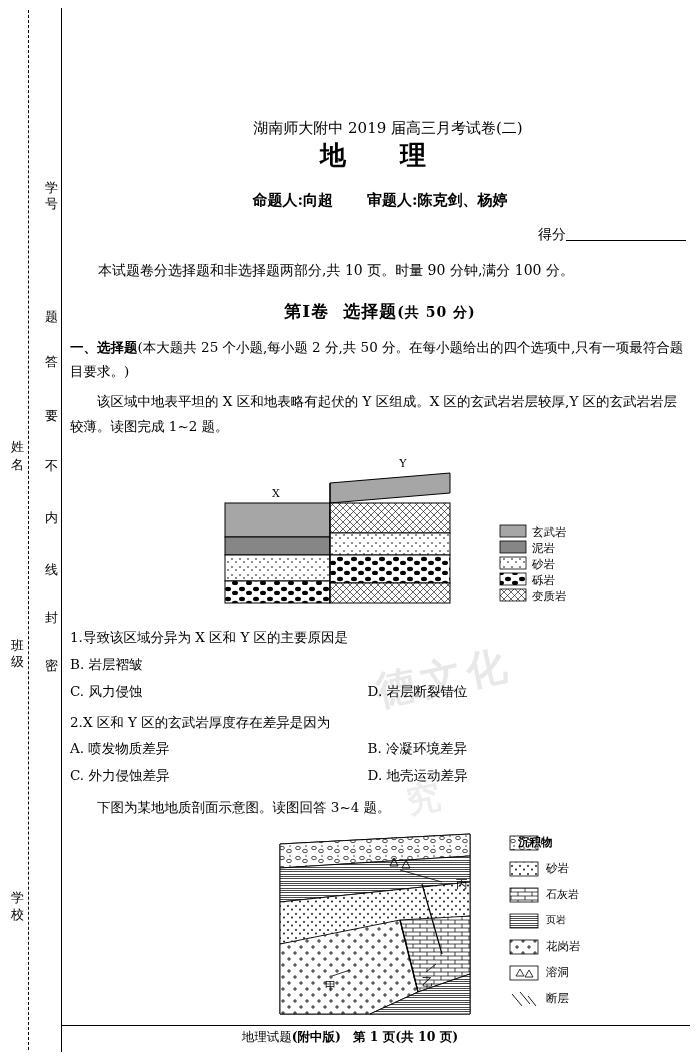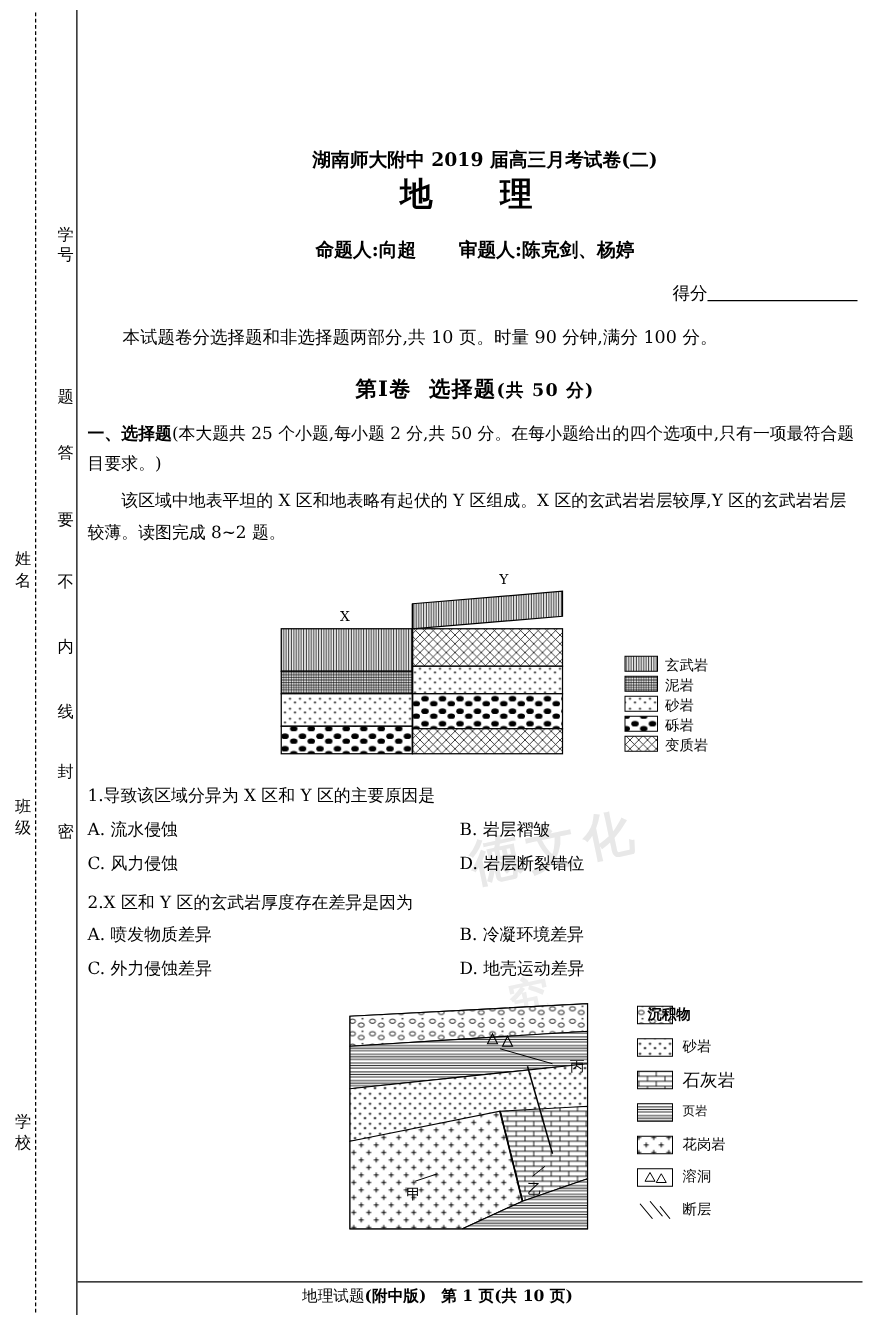--- a/index.html
+++ b/index.html
@@ -32,21 +32,21 @@
   .content{position:absolute;left:70px;top:0;width:620px;height:1060px;}
 
   .title-row{
     display:flex;align-items:baseline;justify-content:center;
     margin-top:18px;
   }
   .t-main{
     font-size:21px;font-weight:bold;letter-spacing:1px;
     font-family:"DejaVu Serif","Liberation Serif",serif;
   }
-  .t-sub{font-size:15px;font-weight:bold;margin-left:16px;}
+  .t-sub{font-size:15px;font-weight:normal;margin-left:16px;}
   .subject{
     text-align:center;font-size:26px;font-weight:bold;letter-spacing:14px;
     margin-top:0;
   }
   .authors{
     text-align:center;font-size:15px;font-weight:bold;margin-top:18px;
   }
   .authors .gap{display:inline-block;width:34px;}
   .score-line{
     text-align:right;font-size:14px;margin-top:16px;padding-right:4px;
@@ -147,21 +147,21 @@
     <div class="para">本试题卷分选择题和非选择题两部分,共 10 页。时量 90 分钟,满分 100 分。</div>
 
     <div class="sec-title">
       <span>第Ⅰ卷</span>&nbsp;&nbsp;<span>选择题</span><span class="small">(共 50 分)</span>
     </div>
 
     <div class="q-head">
       <b>一、选择题</b><span>(本大题共 25 个小题,每小题 2 分,共 50 分。在每小题给出的四个选项中,只有一项最符合题目要求。)</span>
     </div>
 
-    <div class="stem">该区域中地表平坦的 X 区和地表略有起伏的 Y 区组成。X 区的玄武岩岩层较厚,Y 区的玄武岩岩层较薄。读图完成 8~2 题。</div>
+    <div class="stem">该区域中地表平坦的 X 区和地表略有起伏的 Y 区组成。X 区的玄武岩岩层较厚,Y 区的玄武岩岩层较薄。读图完成 1~2 题。</div>
 
     <div class="fig1">
       <svg width="620" height="175" viewBox="0 0 620 175" xmlns="http://www.w3.org/2000/svg">
         <defs>
           <pattern id="p-basalt" width="6" height="6" patternUnits="userSpaceOnUse">
             <rect width="6" height="6" fill="#fff"></rect>
             <path d="M1 0 V6 M3 0 V6 M5 0 V6" stroke="#000" stroke-width="0.7"></path>
           </pattern>
           <pattern id="p-mud" width="6" height="6" patternUnits="userSpaceOnUse">
             <rect width="6" height="6" fill="#fff"></rect>
@@ -216,24 +216,20 @@
       <div style="position:absolute;left:462px;top:95px;font-size:11.5px;line-height:16px;">泥岩</div>
       <div style="position:absolute;left:462px;top:111px;font-size:11.5px;line-height:16px;">砂岩</div>
       <div style="position:absolute;left:462px;top:127px;font-size:11.5px;line-height:16px;">砾岩</div>
       <div style="position:absolute;left:462px;top:143px;font-size:11.5px;line-height:16px;">变质岩</div>
     </div>
 
     <div class="q-line">
       <span>1.</span><span>导致该区域分异为 X 区和 Y 区的主要原因是</span>
     </div>
     <div class="opts">
-      <div class="c1">
-        <span>A.</span>
-        <span>流水侵蚀</span>
-      </div>
       <div class="c2">
         <span>B.</span>
         <span>岩层褶皱</span>
       </div>
     </div>
     <div class="opts">
       <div class="c1">
         <span>C.</span>
         <span>风力侵蚀</span>
       </div>
@@ -260,20 +256,21 @@
       <div class="c1">
         <span>C.</span>
         <span>外力侵蚀差异</span>
       </div>
       <div class="c2">
         <span>D.</span>
         <span>地壳运动差异</span>
       </div>
     </div>
 
+    <div class="stem">下图为某地地质剖面示意图。读图回答 3~4 题。</div>
 
     <div class="fig2">
       <svg width="620" height="215" viewBox="0 0 620 215" xmlns="http://www.w3.org/2000/svg">
         <defs>
           <pattern id="q-sed" width="16" height="10" patternUnits="userSpaceOnUse">
             <rect width="16" height="10" fill="#fff"></rect>
             <ellipse cx="4" cy="4" rx="2.4" ry="1.7" fill="none" stroke="#000" stroke-width="0.7"></ellipse>
             <ellipse cx="11" cy="7" rx="2.4" ry="1.7" fill="none" stroke="#000" stroke-width="0.7"></ellipse>
             <circle cx="12" cy="2" r="0.7" fill="#000"></circle>
           </pattern>
@@ -332,21 +329,21 @@
           <rect x="440" y="64" width="28" height="14" fill="url(#q-lime)" stroke="#000" stroke-width="0.8"></rect>
           <rect x="440" y="90" width="28" height="14" fill="url(#q-shale)" stroke="#000" stroke-width="0.8"></rect>
           <rect x="440" y="116" width="28" height="14" fill="url(#q-gran)" stroke="#000" stroke-width="0.8"></rect>
           <rect x="440" y="142" width="28" height="14" fill="#fff" stroke="#000" stroke-width="0.8"></rect>
           <path d="M446 152 l4 -7 l4 7 z M455 153 l4 -7 l4 7 z" fill="none" stroke="#000" stroke-width="0.8"></path>
           <path d="M442 170 l10 12 M450 168 l10 12 M458 172 l8 10" stroke="#000" stroke-width="0.9"></path>
         </g>
       </svg>
       <div style="position:absolute;left:448px;top:11px;font-size:11.5px;font-weight:bold;">沉积物</div>
       <div style="position:absolute;left:476px;top:37px;font-size:11.5px;">砂岩</div>
-      <div style="position:absolute;left:476px;top:63px;font-size:14px;">石灰岩</div>
+      <div style="position:absolute;left:476px;top:63px;font-size:11px;">石灰岩</div>
       <div style="position:absolute;left:476px;top:89px;font-size:10px;">页岩</div>
       <div style="position:absolute;left:476px;top:115px;font-size:11.5px;">花岗岩</div>
       <div style="position:absolute;left:476px;top:141px;font-size:11.5px;">溶洞</div>
       <div style="position:absolute;left:476px;top:167px;font-size:11.5px;">断层</div>
     </div>
 
   </div>
 
   <div class="footer-rule"></div>
   <div class="footer">

